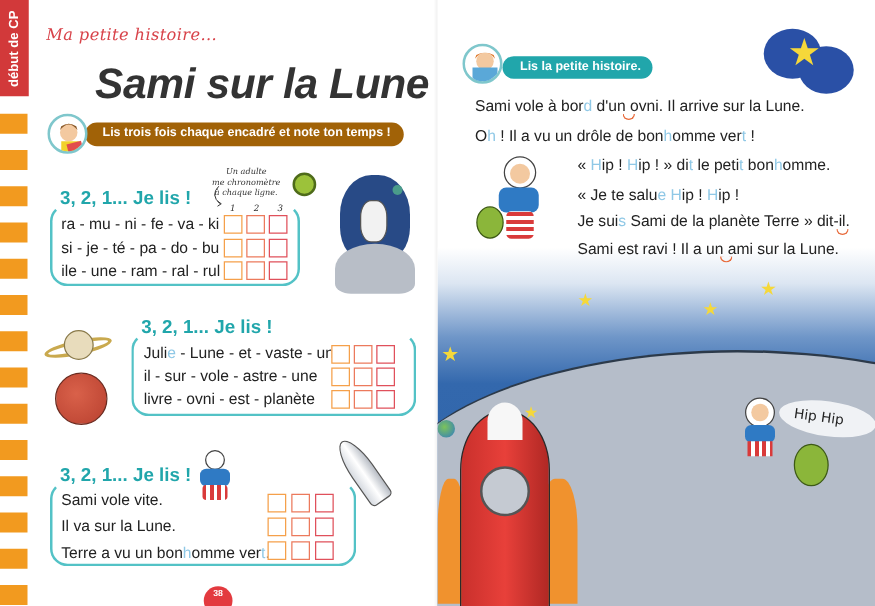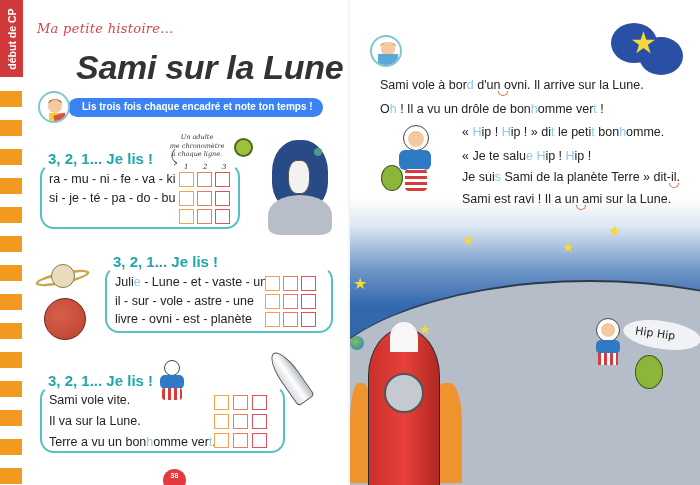--- a/index.html
+++ b/index.html
@@ -12,21 +12,21 @@
   .gutter { position: absolute; left: 347px; top: 0; width: 6px; height: 485px; background: linear-gradient(90deg, rgba(0,0,0,0) 0%, rgba(0,0,0,0.06) 50%, rgba(0,0,0,0) 100%); }
 
   
   .side-tab { position: absolute; left: 0; top: 0; width: 23px; height: 77px; background: #d2393a; display: flex; align-items: center; justify-content: center; }
   .side-tab span { transform: rotate(-90deg); white-space: nowrap; color: #fff; font-weight: bold; font-size: 10.5px; }
   .stripe { position: absolute; left: 0; width: 22px; height: 16px; background: #f29a1f; }
 
   .script-title { position: absolute; left: 37px; top: 21px; font-family: "DejaVu Serif", serif; font-style: italic; color: #d8434a; font-size: 13px; letter-spacing: 0.3px; }
   .main-title { position: absolute; left: 76px; top: 48px; font-size: 34px; font-weight: bold; color: #333; letter-spacing: -0.3px; font-style: italic; }
 
-  .instr-bar { position: absolute; left: 68px; top: 98px; height: 19px; background: #3b82f6; color: #fff; border-radius: 10px; font-size: 10px; font-weight: bold; padding: 3px 10px 0 14px; white-space: nowrap; }
+  .instr-bar { position: absolute; left: 68px; top: 98px; height: 19px; background: #a16207; color: #fff; border-radius: 10px; font-size: 10px; font-weight: bold; padding: 3px 10px 0 14px; white-space: nowrap; }
   .avatar-circle { position: absolute; left: 38px; top: 91px; width: 32px; height: 32px; border-radius: 50%; background: #fff; border: 2px solid #7fc7cc; overflow: hidden; }
 
   .section-head { position: absolute; color: #21a6ab; font-size: 15px; font-weight: bold; }
   .frame { position: absolute; border: 2px solid #53c2c6; border-radius: 14px; border-top-color: transparent; }
   .frame::before { content: ""; position: absolute; top: -2px; right: 14px; height: 2px; background: #53c2c6; }
   .line { position: absolute; font-size: 12.5px; color: #222; white-space: nowrap; }
   .silent { color: #8fc8e6; }
 
   .checkbox { position: absolute; width: 15px; height: 15px; border: 1.6px solid; background: #fff; }
   .c1 { border-color: #f5a04a; }
@@ -95,20 +95,21 @@
         <path d="M7 13 L10 15 L7 17" stroke="#333" fill="none" stroke-width="0.8"></path>
       </svg>
     <div class="col-num" style="left:184px;top:163px">1</div>
     <div class="col-num" style="left:203px;top:163px">2</div>
     <div class="col-num" style="left:222px;top:163px">3</div>
 
     <div class="section-head" style="left:48px;top:150px">3, 2, 1... Je lis !</div>
     <div class="frame" style="left:40px;top:163px;width:200px;height:66px"></div>
     <div class="line" style="left:49px;top:172px">ra - mu - ni - fe - va - ki</div>
     <div class="line" style="left:49px;top:191px">si - je - té - pa - do - bu</div>
+    <div class="line" style="left:49px;top:210px">ile - une - ram - ral - rul</div>
     <div class="checkbox c1" style="left:179px;top:172px"></div>
     <div class="checkbox c2" style="left:197px;top:172px"></div>
     <div class="checkbox c3" style="left:215px;top:172px"></div>
     <div class="checkbox c1" style="left:179px;top:191px"></div>
     <div class="checkbox c2" style="left:197px;top:191px"></div>
     <div class="checkbox c3" style="left:215px;top:191px"></div>
     <div class="checkbox c1" style="left:179px;top:209px"></div>
     <div class="checkbox c2" style="left:197px;top:209px"></div>
     <div class="checkbox c3" style="left:215px;top:209px"></div>
 
@@ -185,20 +186,21 @@
       <div style="position:absolute;left:19px;top:5px;color:#f5d83a;font-size:30px;line-height:30px;">★</div>
     </div>
 
     <div class="avatar-circle" style="left:20px;top:35px;">
       <svg width="32" height="32" viewBox="0 0 32 32">
         <circle cx="16" cy="12" r="7" fill="#f3c9a0"></circle>
         <path d="M8 10 Q16 0 24 10 L23 7 Q16 3 9 7Z" fill="#e07a2c"></path>
         <rect x="6" y="17" width="20" height="13" fill="#5aa8d8"></rect>
       </svg>
     </div>
+    <div class="r-instr" style="left:52px;">Lis la petite histoire.</div>
 
     <div class="r-line" style="left:30px;top:78px"><span>Sami vole à bor</span><span class="silent">d</span><span> d'u</span><span class="liaison">n</span><span> ovni. Il arrive sur la Lune.</span></div>
     <div class="r-line" style="left:30px;top:102px"><span>O</span><span class="silent">h</span><span> ! Il a vu un drôle de bon</span><span class="silent">h</span><span>omme ver</span><span class="silent">t</span><span> !</span></div>
     <div class="r-line" style="left:112px;top:125px"><span>« </span><span class="silent">H</span><span>ip ! </span><span class="silent">H</span><span>ip ! » di</span><span class="silent">t</span><span> le peti</span><span class="silent">t</span><span> bon</span><span class="silent">h</span><span>omme.</span></div>
     <div class="r-line" style="left:112px;top:170px"><span>Je sui</span><span class="silent">s</span><span> Sami de la planète Terre » dit</span><span class="liaison">-</span><span>il.</span></div>
     <div class="r-line" style="left:112px;top:149px"><span>« Je te salu</span><span class="silent">e</span><span> </span><span class="silent">H</span><span>ip ! </span><span class="silent">H</span><span>ip !</span></div>
     <div class="r-line" style="left:112px;top:192px"><span>Sami est ravi ! Il a u</span><span class="liaison">n</span><span> ami sur la Lune.</span></div>
 
     <div style="position:absolute;left:25px;top:125px;width:85px;height:75px;">
       <div style="position:absolute;left:28px;top:0;width:26px;height:26px;border-radius:50%;background:#fff;border:1.5px solid #444;"></div>

